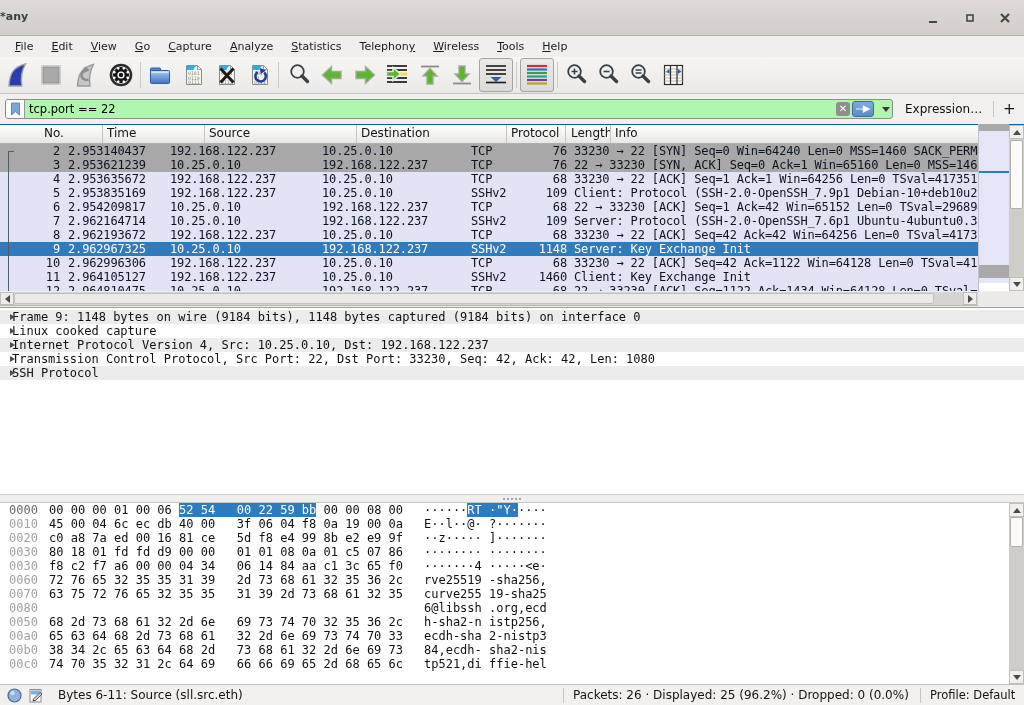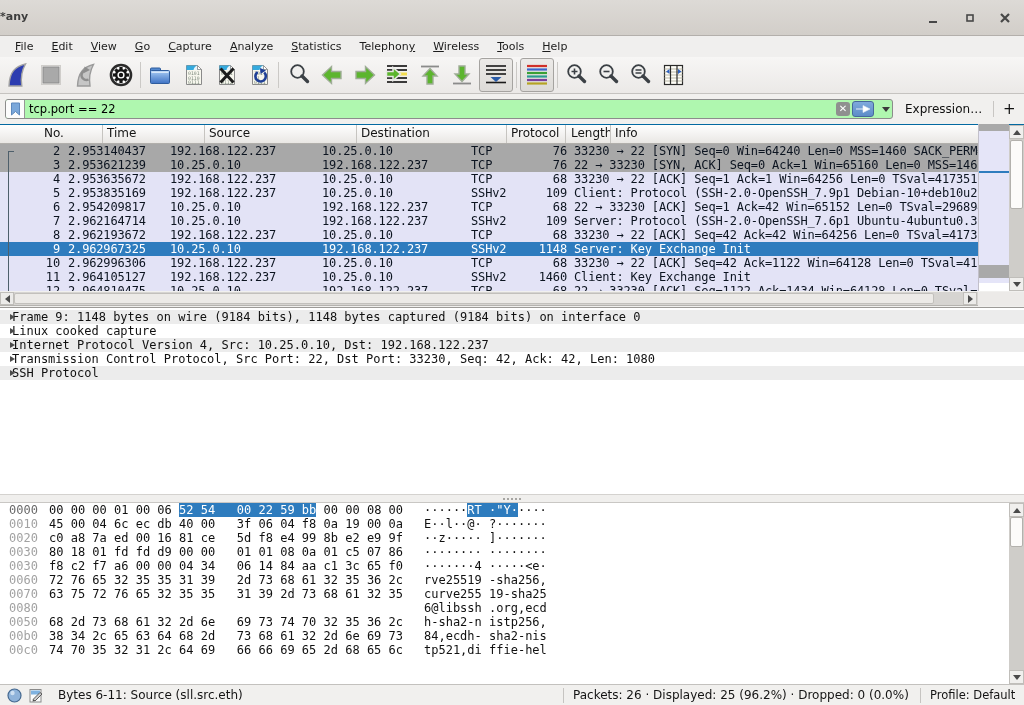--- a/index.html
+++ b/index.html
@@ -423,20 +423,21 @@
 <div class="hexpane" id="hexpane">
       <div class="hline first"><span class="hoff">0000</span><span class="hhex">00 00 00 01 00 06 <span class="hl">52 54   00 22 59 bb</span> 00 00 08 00</span><span class="hascii">······<span class="hl">RT ·"Y·</span>····</span></div>
       <div class="hline"><span class="hoff">0010</span><span class="hhex">45 00 04 6c ec db 40 00   3f 06 04 f8 0a 19 00 0a</span><span class="hascii">E··l··@· ?·······</span></div>
       <div class="hline"><span class="hoff">0020</span><span class="hhex">c0 a8 7a ed 00 16 81 ce   5d f8 e4 99 8b e2 e9 9f</span><span class="hascii">··z····· ]·······</span></div>
       <div class="hline"><span class="hoff">0030</span><span class="hhex">80 18 01 fd fd d9 00 00   01 01 08 0a 01 c5 07 86</span><span class="hascii">········ ········</span></div>
       <div class="hline"><span class="hoff">0030</span><span class="hhex">f8 c2 f7 a6 00 00 04 34   06 14 84 aa c1 3c 65 f0</span><span class="hascii">·······4 ·····&lt;e·</span></div>
       <div class="hline"><span class="hoff">0060</span><span class="hhex">72 76 65 32 35 35 31 39   2d 73 68 61 32 35 36 2c</span><span class="hascii">rve25519 -sha256,</span></div>
       <div class="hline"><span class="hoff">0070</span><span class="hhex">63 75 72 76 65 32 35 35   31 39 2d 73 68 61 32 35</span><span class="hascii">curve255 19-sha25</span></div>
       <div class="hline"><span class="hoff">0080</span><span class="hascii">6@libssh .org,ecd</span></div>
       <div class="hline"><span class="hoff">0050</span><span class="hhex">68 2d 73 68 61 32 2d 6e   69 73 74 70 32 35 36 2c</span><span class="hascii">h-sha2-n istp256,</span></div>
+      <div class="hline"><span class="hoff">00a0</span><span class="hhex">65 63 64 68 2d 73 68 61   32 2d 6e 69 73 74 70 33</span><span class="hascii">ecdh-sha 2-nistp3</span></div>
       <div class="hline"><span class="hoff">00b0</span><span class="hhex">38 34 2c 65 63 64 68 2d   73 68 61 32 2d 6e 69 73</span><span class="hascii">84,ecdh- sha2-nis</span></div>
       <div class="hline"><span class="hoff">00c0</span><span class="hhex">74 70 35 32 31 2c 64 69   66 66 69 65 2d 68 65 6c</span><span class="hascii">tp521,di ffie-hel</span></div>
     </div>
 
 <div class="vscroll hex">
   <span class="sbtn top">
         <span class="tri-up"></span>
       </span>
   <span class="sthumb" style="top:14px;height:30px"></span>
   <span class="sbtn bot">

